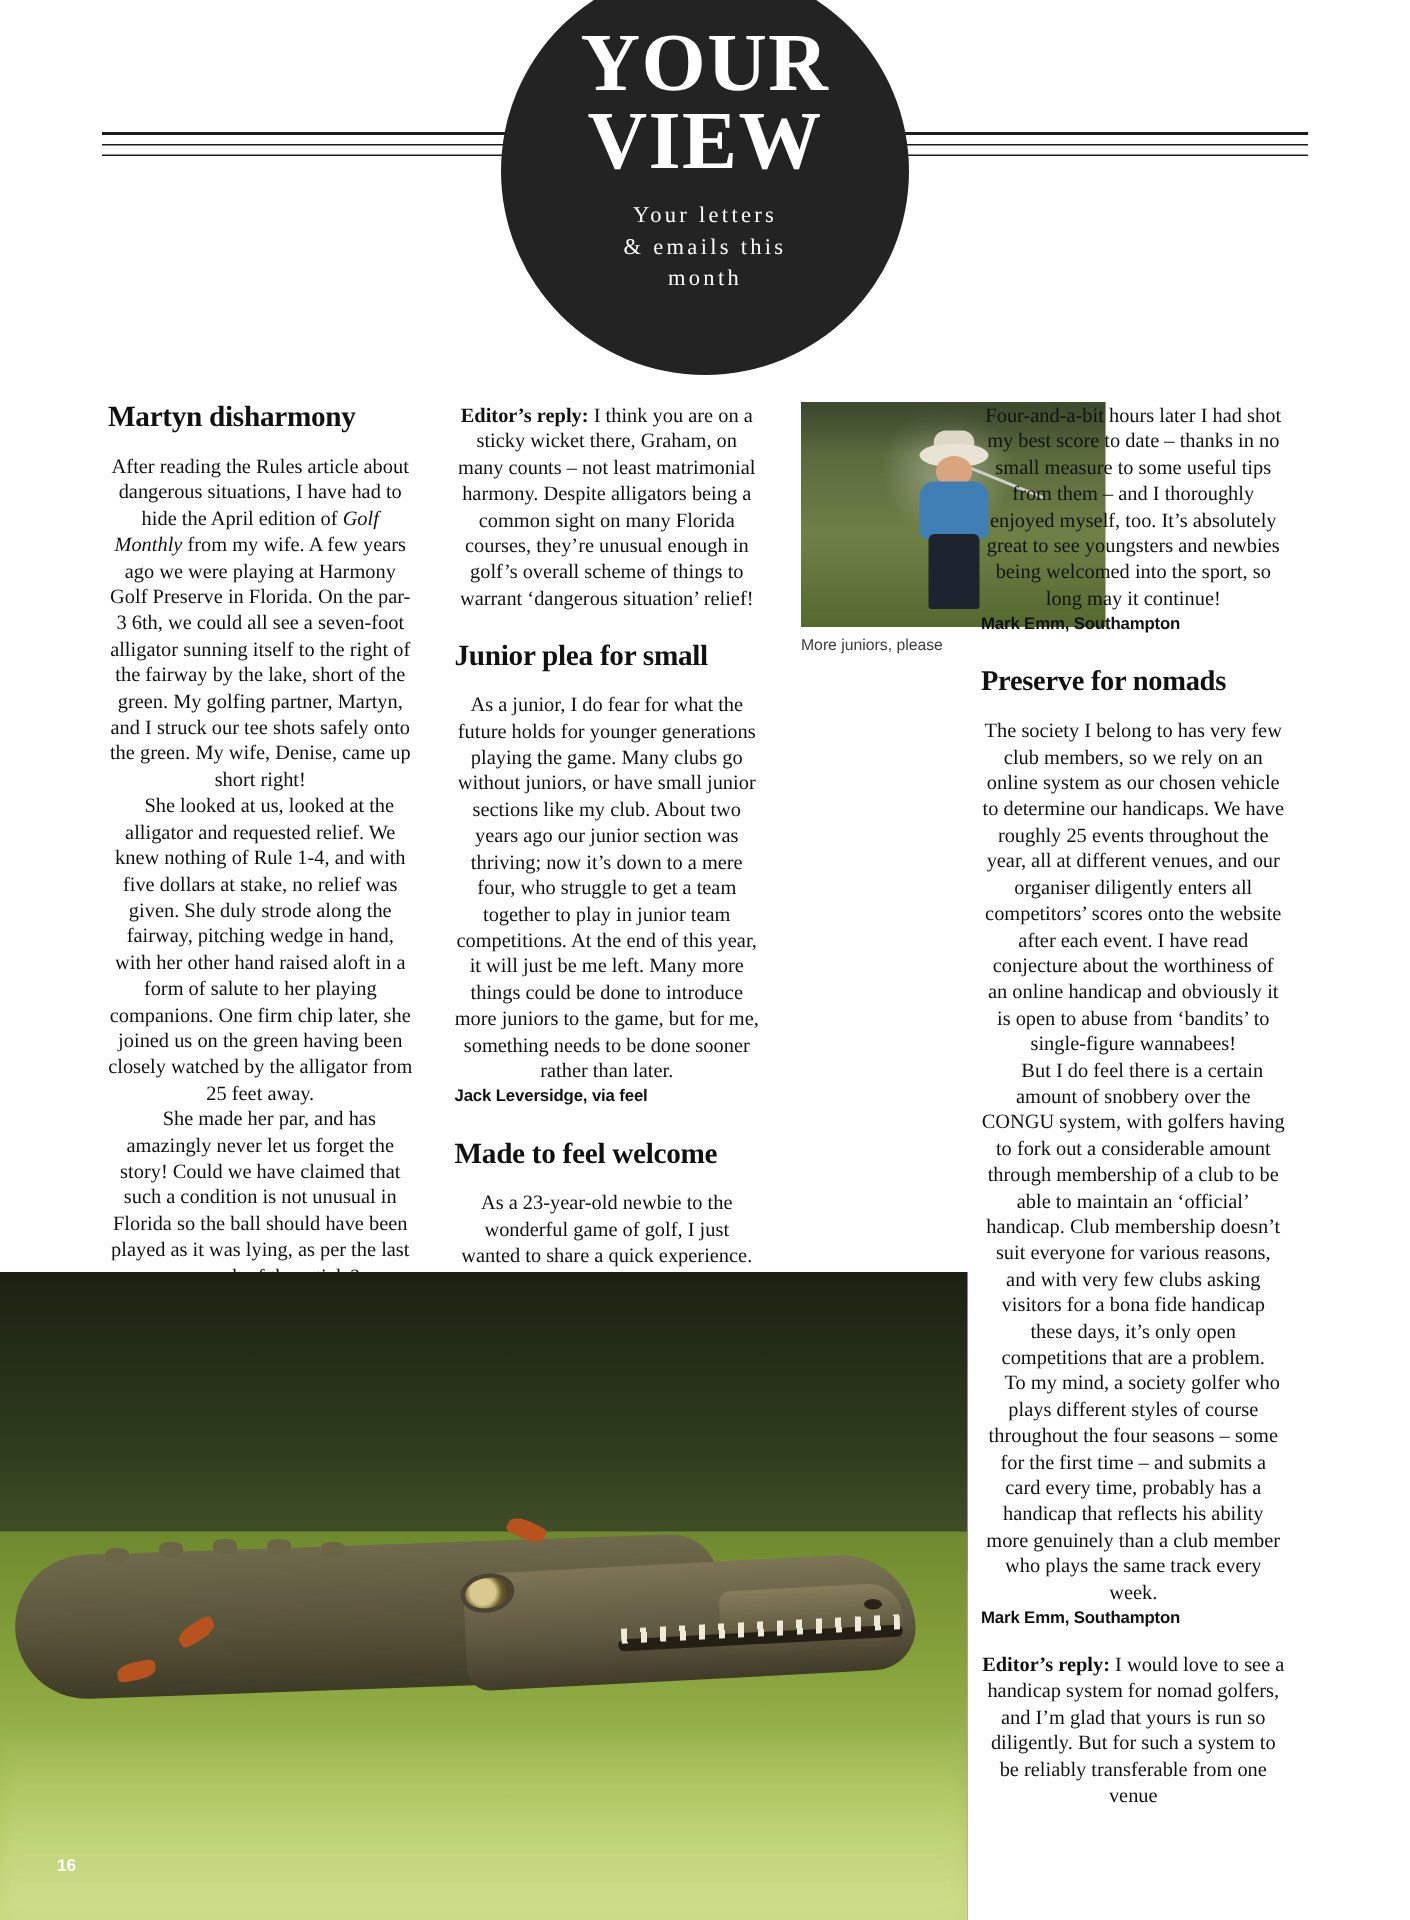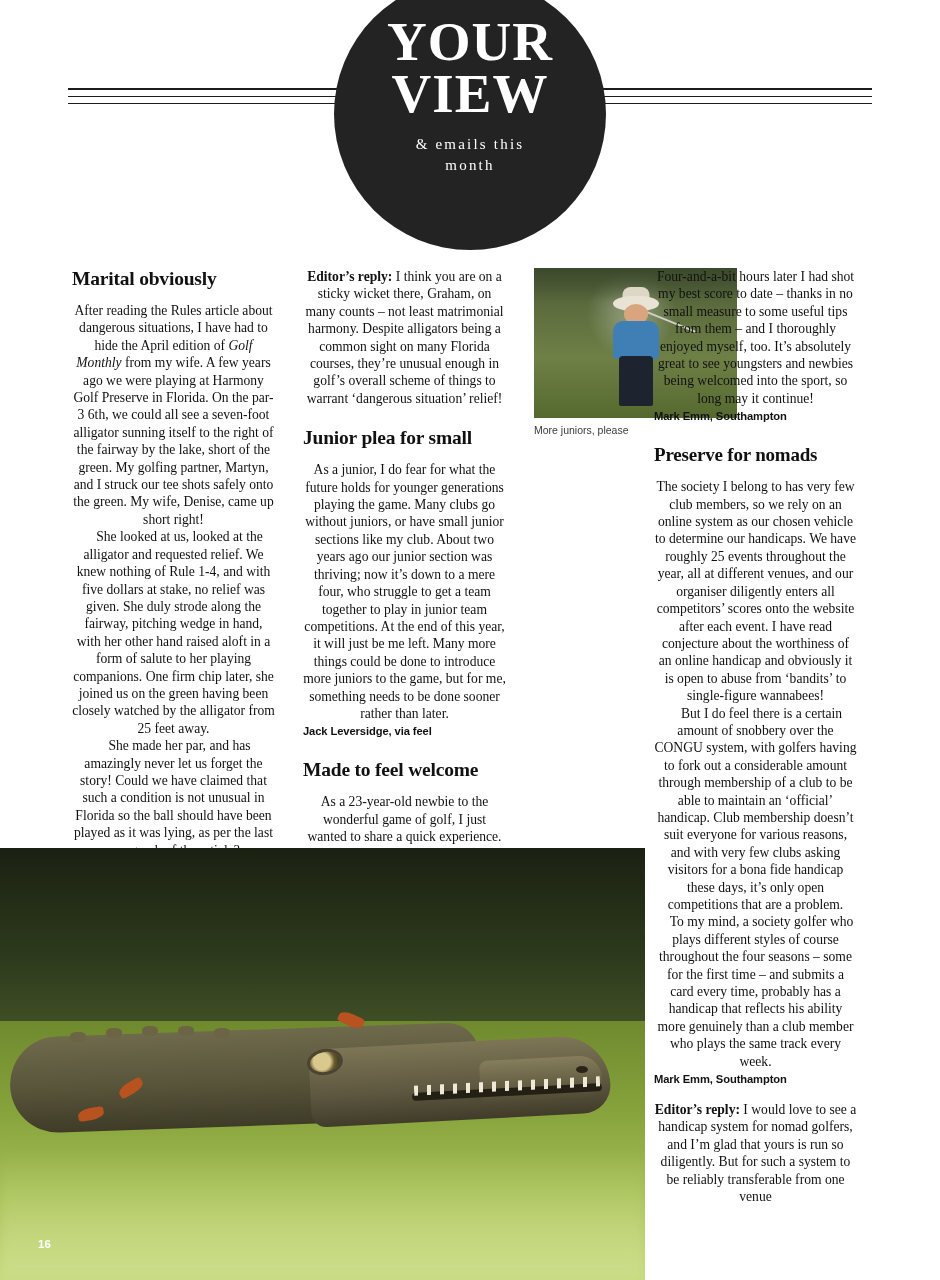--- a/index.html
+++ b/index.html
@@ -264,30 +264,31 @@
   </div>
   <div class="masthead-rules-right">
     <div class="rule-line thick"></div>
     <div class="rule-line"></div>
     <div class="rule-line"></div>
   </div>
   <div class="masthead-circle">
     <div class="masthead-title">YOUR</div>
     <div class="masthead-title">VIEW</div>
     <div class="masthead-sub">
+      <div>Your letters</div>
       <div>&amp; emails this</div>
       <div>month</div>
     </div>
   </div>
 </div>
 
 <div class="cols">
 
   <div class="col">
-    <h2 class="headline">Marital obviously</h2>
+    <h2 class="headline">Martyn disharmony</h2>
     <p class="body"><span>After reading the Rules article about dangerous situations, I have had to hide the April edition of </span><em>Golf Monthly</em><span> from my wife. A few years ago we were playing at Harmony Golf Preserve in Florida. On the par-3 6th, we could all see a seven-foot alligator sunning itself to the right of the fairway by the lake, short of the green. My golfing partner, Martyn, and I struck our tee shots safely onto the green. My wife, Denise, came up short right!</span></p>
     <p class="body">She looked at us, looked at the alligator and requested relief. We knew nothing of Rule 1-4, and with five dollars at stake, no relief was given. She duly strode along the fairway, pitching wedge in hand, with her other hand raised aloft in a form of salute to her playing companions. One firm chip later, she joined us on the green having been closely watched by the alligator from 25 feet away.</p>
     <p class="body">She made her par, and has amazingly never let us forget the story! Could we have claimed that such a condition is not unusual in Florida so the ball should have been played as it was lying, as per the last paragraph of the article?</p>
     <p class="sig">Graham Driscoll, Kent</p>
   </div>
 
   <div class="col">
     <p class="body"><span class="lead-in">Editor’s reply:</span><span> I think you are on a sticky wicket there, Graham, on many counts – not least matrimonial harmony. Despite alligators being a common sight on many Florida courses, they’re unusual enough in golf’s overall scheme of things to warrant ‘dangerous situation’ relief!</span></p>
     <div class="gap-md"></div>
     <h2 class="headline">Junior plea for small</h2>

